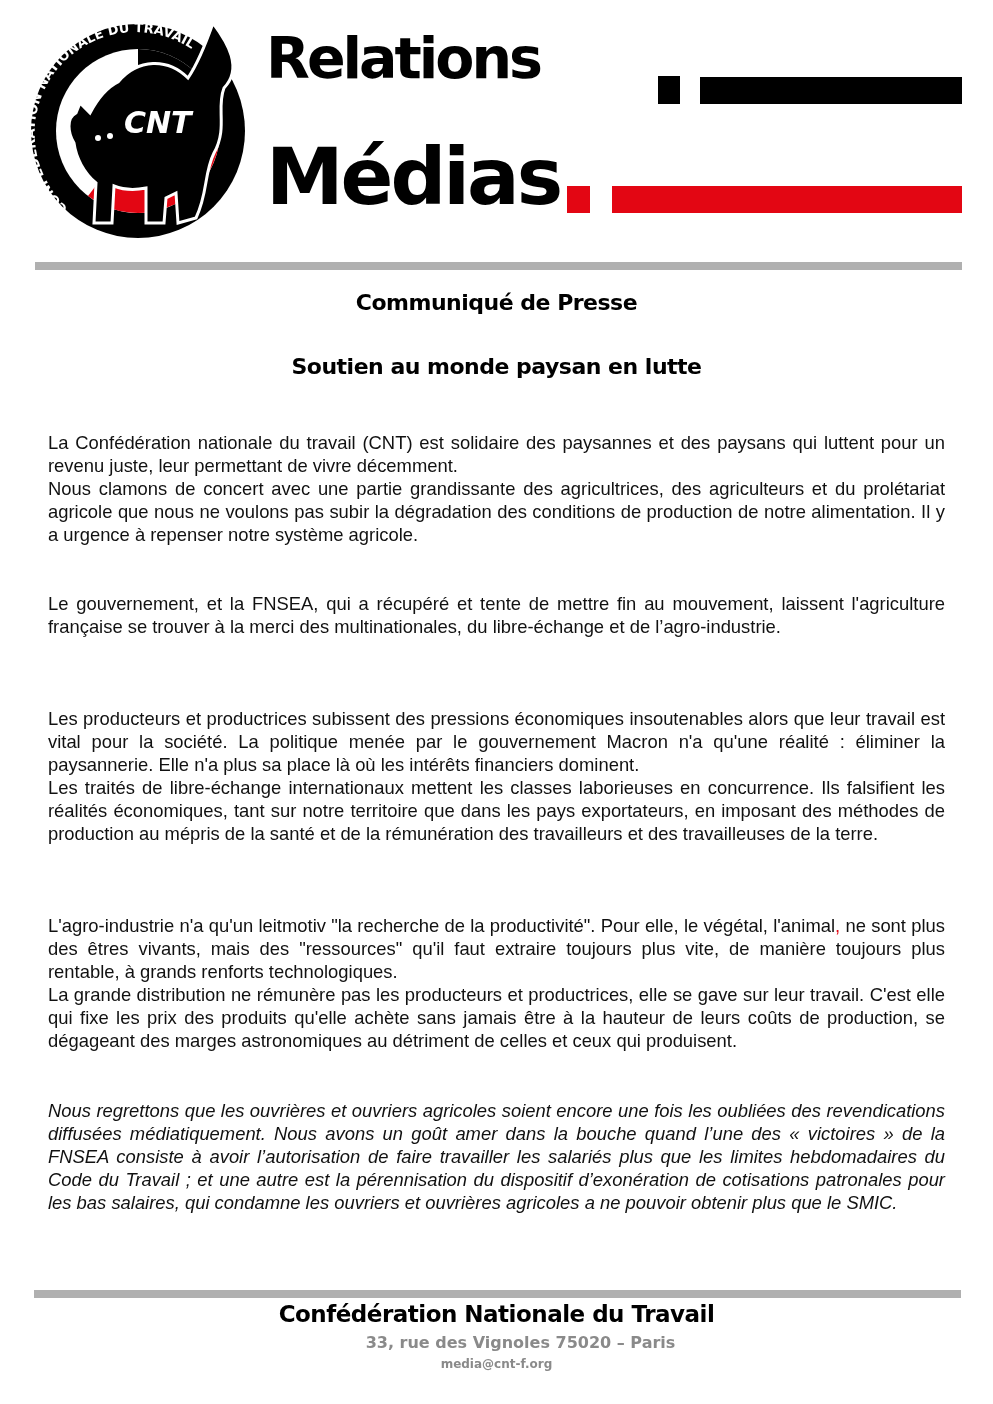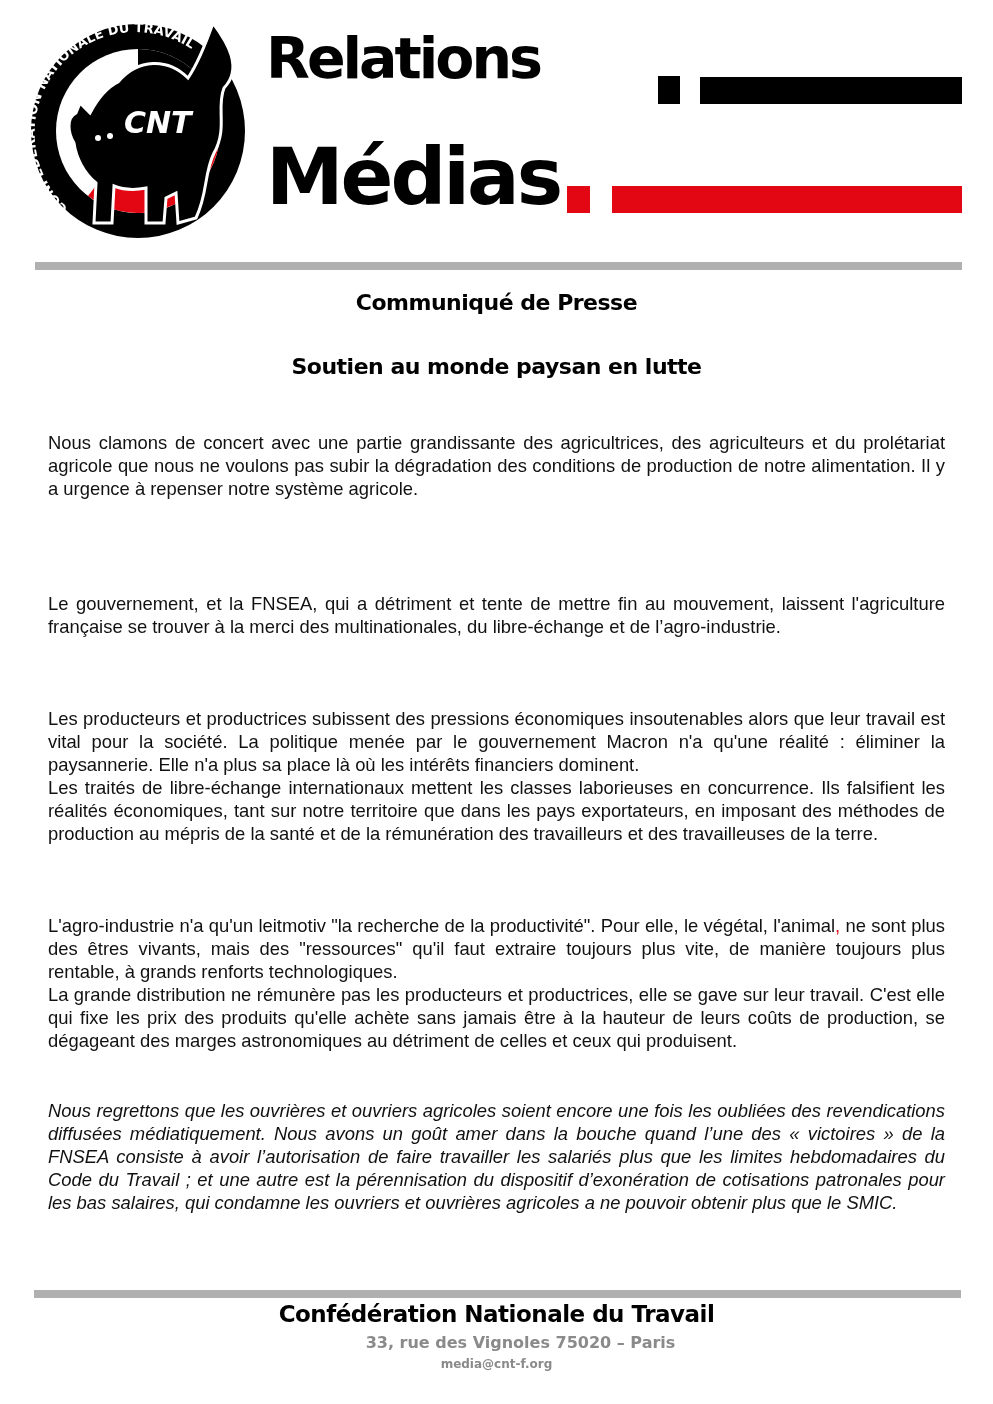--- a/index.html
+++ b/index.html
@@ -59,25 +59,26 @@
 <div class="brand-line l2">Médias</div>
 <div class="dot red"></div>
 <div class="bar red"></div>
 
 <div class="rule top"></div>
 
 <div class="title t1">Communiqué de Presse</div>
 <div class="title t2">Soutien au monde paysan en lutte</div>
 
 <div class="body-text" style="top:431px;">
+  <p>La Confédération nationale du travail (CNT) est solidaire des paysannes et des paysans qui luttent pour un revenu juste, leur permettant de vivre décemment.</p>
   <p>Nous clamons de concert avec une partie grandissante des agricultrices, des agriculteurs et du prolétariat agricole que nous ne voulons pas subir la dégradation des conditions de production de notre alimentation. Il y a urgence à repenser notre système agricole.</p>
 </div>
 
 <div class="body-text" style="top:592px;">
-  <p>Le gouvernement, et la FNSEA, qui a détriment et tente de mettre  fin au mouvement, laissent l'agriculture française se trouver à la merci des multinationales, du libre-échange et de l’agro-industrie.</p>
+  <p>Le gouvernement, et la FNSEA, qui a récupéré et tente de mettre  fin au mouvement, laissent l'agriculture française se trouver à la merci des multinationales, du libre-échange et de l’agro-industrie.</p>
 </div>
 
 <div class="body-text" style="top:707px;">
   <p>Les producteurs et productrices subissent des pressions économiques insoutenables alors que leur travail est vital pour la société. La politique menée par le gouvernement Macron n'a qu'une réalité : éliminer la paysannerie. Elle n'a plus sa place là où les intérêts financiers dominent.</p>
   <p>Les traités de libre-échange internationaux mettent les classes laborieuses en concurrence. Ils falsifient les réalités économiques, tant sur notre territoire que dans les pays exportateurs, en imposant des méthodes de production au mépris de la santé et de la rémunération des travailleurs et des travailleuses de la terre.</p>
 </div>
 
 <div class="body-text" style="top:914px;">
   <p><span>L'agro-industrie n'a qu'un leitmotiv "la recherche de la productivité". Pour elle, le végétal, l'animal</span><span class="red-comma">,</span><span> ne sont plus des êtres vivants, mais des "ressources" qu'il faut extraire toujours plus vite, de manière toujours plus rentable, à grands renforts technologiques.</span></p>
   <p>La grande distribution ne rémunère pas les producteurs et productrices, elle se gave sur leur travail. C'est elle qui fixe les prix des produits qu'elle achète sans jamais être à la hauteur de leurs coûts de production, se dégageant  des marges astronomiques au détriment de celles et ceux qui produisent.</p>

